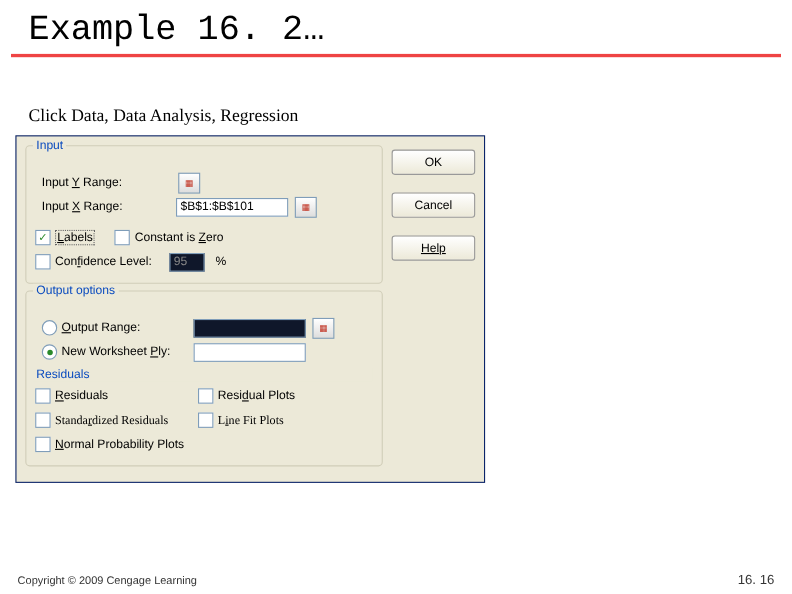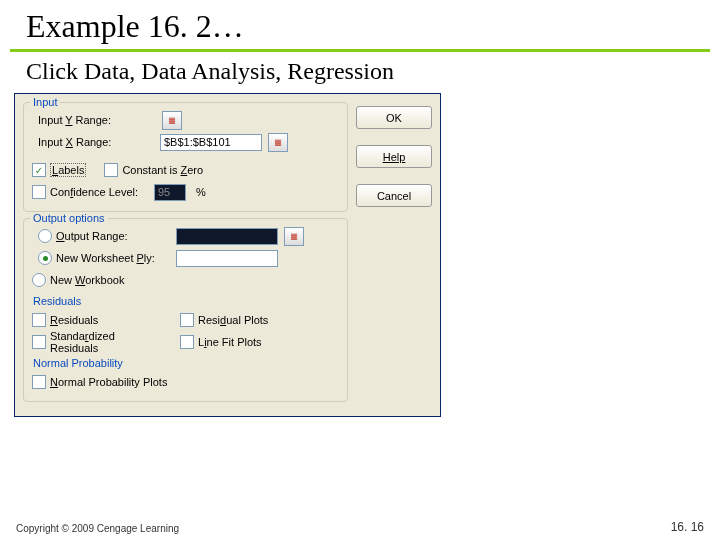--- a/index.html
+++ b/index.html
@@ -6,30 +6,31 @@
   margin: 0;
   padding: 0;
   width: 720px;
   height: 540px;
   background: white;
   font-family: "Tahoma", sans-serif;
   font-size: 11px;
   position: relative;
 }
 .slide-title {
-  font-family: Liberation Serif, serif;
+  font-family: Liberation Mono, monospace;
   font-size: 32px;
   padding: 8px 16px 4px 16px;
-  border-bottom: 3px solid #84cc16;
+  border-bottom: 3px solid #ef4444;
   margin: 0 10px;
 }
 .instruction {
   font-family: "Times New Roman", serif;
-  font-size: 24px;
+  font-size: 16px;
   padding: 6px 16px 8px 26px;
+  margin-top: 39px;
 }
 .dialog {
   width: 425px;
   margin-left: 14px;
   border: 1px solid #0a246a;
   background: #ece9d8;
 }
 .titlebar {
   height: 24px;
   background: linear-gradient(to bottom, #3c7ee8 0%, #2a5fd0 10%, #0a4bbf 50%, #083ca0 100%);
@@ -69,21 +70,21 @@
   border-radius: 3px;
   font-size: 11px;
   display: flex;
   align-items: center;
   justify-content: center;
   box-shadow: inset 0 0 1px #fff;
 }
 .group {
   border: 1px solid #d0cdb8;
   border-radius: 4px;
-  padding: 6px 8px 8px 8px;
+  padding: 22px 8px 8px 8px;
   margin-bottom: 6px;
   position: relative;
 }
 .group-label {
   position: absolute;
   top: -7px;
   left: 6px;
   background: #ece9d8;
   color: #0a4bbf;
   padding: 0 3px;
@@ -197,65 +198,58 @@
         </div>
         <div class="row">
           <span class="chk-row row-label" style="width:134px;">
               <span class="rad">
                 <span class="dot"></span>
               </span>
               <span><span>New Worksheet </span><span class="underline">P</span><span>ly:</span></span>
             </span>
           <input class="text-input md" style="">
         </div>
-        <div class="row">
-          <span class="chk-row">
-              <span class="rad"></span>
-              <span><span>New </span><span class="underline">W</span><span>orkbook</span></span>
-            </span>
-        </div>
 
         <div class="group-label" style="position:static;display:block;margin:4px 0 2px -2px;">Residuals</div>
         <div class="row" style="gap:14px;">
           <span class="chk-row" style="width:134px;">
               <span class="chk"></span>
               <span><span class="underline">R</span><span>esiduals</span></span>
             </span>
           <span class="chk-row">
               <span class="chk"></span>
               <span><span>Resi</span><span class="underline">d</span><span>ual Plots</span></span>
             </span>
         </div>
-        <div class="row" style="gap:14px;">
+        <div class="row" style="gap:14px;font-family:Liberation Serif, serif;">
           <span class="chk-row" style="width:134px;">
               <span class="chk"></span>
               <span><span>Standa</span><span class="underline">r</span><span>dized Residuals</span></span>
             </span>
           <span class="chk-row">
               <span class="chk"></span>
               <span><span>L</span><span class="underline">i</span><span>ne Fit Plots</span></span>
             </span>
         </div>
 
-        <div class="group-label" style="position:static;display:block;margin:4px 0 2px -2px;">Normal Probability</div>
         <div class="row">
           <span class="chk-row">
               <span class="chk"></span>
               <span><span class="underline">N</span><span>ormal Probability Plots</span></span>
             </span>
         </div>
       </div>
 
     </div>
     <div class="right-col">
       <div class="win-btn">OK</div>
+      <div class="win-btn">Cancel</div>
       <div class="win-btn">
           <span class="underline">Help</span>
         </div>
-      <div class="win-btn">Cancel</div>
     </div>
   </div>
 </div>
 
 <div class="footer">
   <span>Copyright © 2009 Cengage Learning</span>
   <span class="pg">16. 16</span>
 </div>
 
 </body></html>

